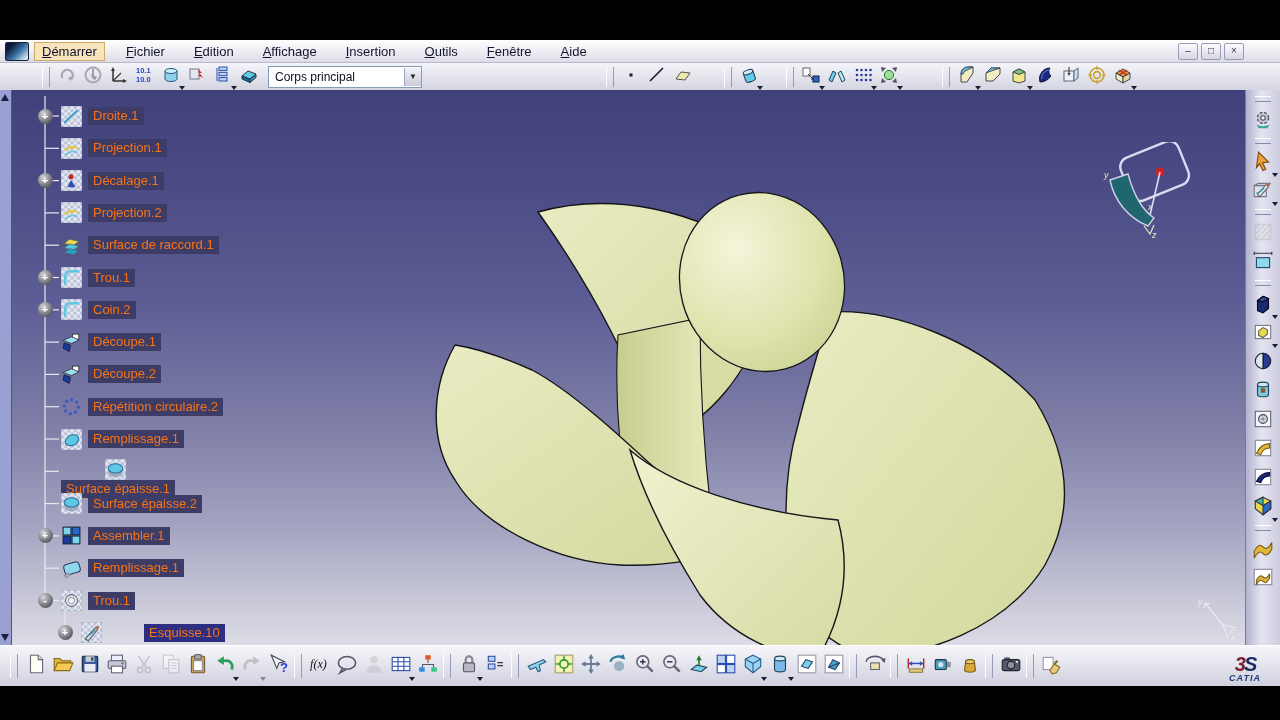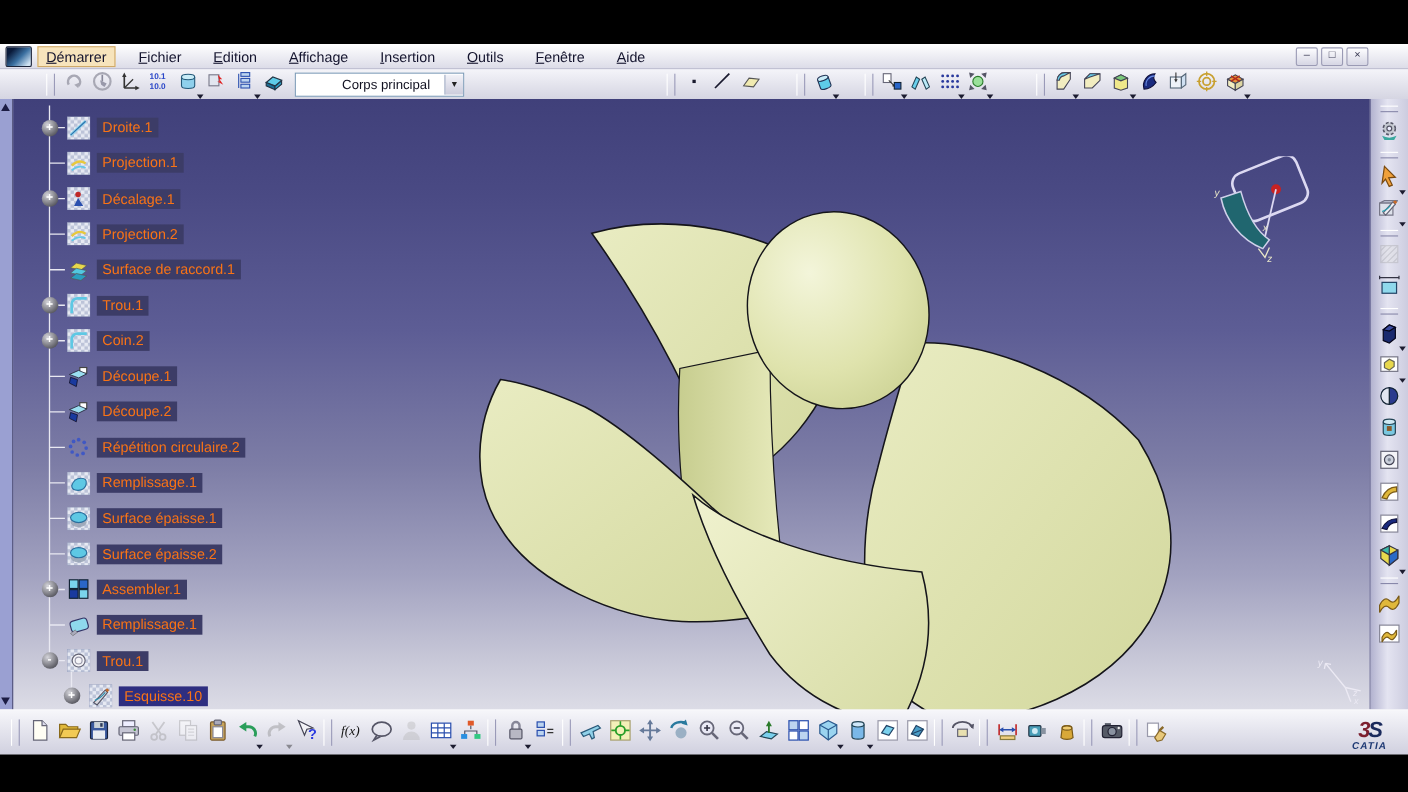--- a/index.html
+++ b/index.html
@@ -28,21 +28,21 @@
                border-bottom:1px solid #9c9cba;padding-left:40px;}
   .tbtn{position:relative;width:26px;height:24px;display:flex;align-items:center;justify-content:center;border-radius:2px;}
   .tbtn svg{width:20px;height:20px;}
   .caret{position:absolute;right:-1px;bottom:-1px;width:0;height:0;
          border-left:3px solid transparent;border-right:3px solid transparent;border-top:4px solid #1c1c30;}
   .disabled{opacity:.42;filter:grayscale(.9);}
   .grip{width:6px;height:20px;margin:0 4px 0 2px;border-left:1px solid #ffffff;border-right:1px solid #9a9ab8;}
   .sp-a{width:176px;} .sp-b{width:26px;} .sp-c{width:22px;} .sp-d{width:38px;}
   .combo{display:flex;align-items:center;width:152px;height:20px;background:#fff;border:1px solid #7f9db9;
          margin:0 6px;font-size:12px;color:#101020;}
-  .combo .val{flex:1;padding-left:6px;margin-left:36px;}
+  .combo .val{flex:1;padding-left:6px;}
   .combo .dd{width:16px;height:18px;background:linear-gradient(#f2f2f8,#ccccdc);border-left:1px solid #9aa6c0;
              display:flex;align-items:center;justify-content:center;font-size:8px;color:#222;}
 
   
   .workspace{position:absolute;top:50px;left:0;width:1280px;height:555px;overflow:hidden;}
   .vp-bg{position:absolute;inset:0;background:linear-gradient(180deg,#40407a 0%,#4a4a84 16%,#5d5d95 38%,
          #7d7da6 60%,#a2a2c0 78%,#c8c8d8 92%,#dcdce6 100%);}
   .left-scroll{position:absolute;left:0;top:0;width:11px;height:555px;background:#9aa0d2;border-right:1px solid #55557d;}
   .scroll-arrow{position:absolute;left:1px;width:0;height:0;border-left:4px solid transparent;border-right:4px solid transparent;}
   #sa-up{top:4px;border-bottom:7px solid #1c1c44;}
@@ -517,21 +517,21 @@
           </div>
           <div class="tree-row" style="left: 49px; top: 337px;">
             <span class="tree-ico">
               <svg viewBox="0 0 20 20">
                 <rect width="20" height="20" fill="url(#chk)" stroke="#8a93b4" stroke-width=".5"></rect>
                 <path d="M4,12q2,-6.5 8,-6.5 5.5,0 4.5,5T9.5,16Q4,16 4,12z" fill="#5ec8e4" stroke="#2a6f9e"></path>
               </svg>
             </span>
             <span class="tree-label">Remplissage.1</span>
           </div>
-          <div class="tree-row" style="left: 49px; top: 369.3px;">
+          <div class="tree-row" style="left: 49px; top: 369.3px; flex-direction: column;">
             <span class="tree-ico">
               <svg viewBox="0 0 20 20">
                 <rect width="20" height="20" fill="url(#chk)" stroke="#8a93b4" stroke-width=".5"></rect>
                 <ellipse cx="10" cy="13" rx="7" ry="4.4" fill="#97a2b4" opacity=".85"></ellipse>
                 <ellipse cx="10" cy="9" rx="7" ry="4.4" fill="#5ec8e4" stroke="#2a6f9e"></ellipse>
               </svg>
             </span>
             <span class="tree-label">Surface épaisse.1</span>
           </div>
           <div class="tree-row" style="left: 49px; top: 401.6px; text-align: center;">
@@ -569,21 +569,21 @@
             <span class="tree-ico">
               <svg viewBox="0 0 20 20">
                 <rect width="20" height="20" fill="url(#chk)" stroke="#8a93b4" stroke-width=".5"></rect>
                 <circle cx="10" cy="10" r="5.6" fill="#f4f4f8" stroke="#667"></circle>
                 <circle cx="10" cy="10" r="3" fill="none" stroke="#99a"></circle>
               </svg>
             </span>
             <span class="tree-label">Trou.1</span>
           </div>
           <div class="expander" style="left: 25.5px; top: 503px;">-</div>
-          <div class="tree-row" style="left: 69px; top: 530.8px;">
+          <div class="tree-row" style="left: 69px; top: 530.8px; gap: 36px;">
             <span class="tree-ico">
               <svg viewBox="0 0 20 20">
                 <rect width="20" height="20" fill="url(#chk)" stroke="#8a93b4" stroke-width=".5"></rect>
                 <path d="M4,16L14,5l2,2L7,18z" fill="#d8d8e0" stroke="#556"></path>
                 <path d="M14,5l2,2 1.4,-2L15.5,3.6z" fill="#c06a2a"></path>
                 <path d="M5,14q5,-2 9,-7" stroke="#2a8fae" fill="none"></path>
               </svg>
             </span>
             <span class="tree-label selected">Esquisse.10</span>
           </div>

